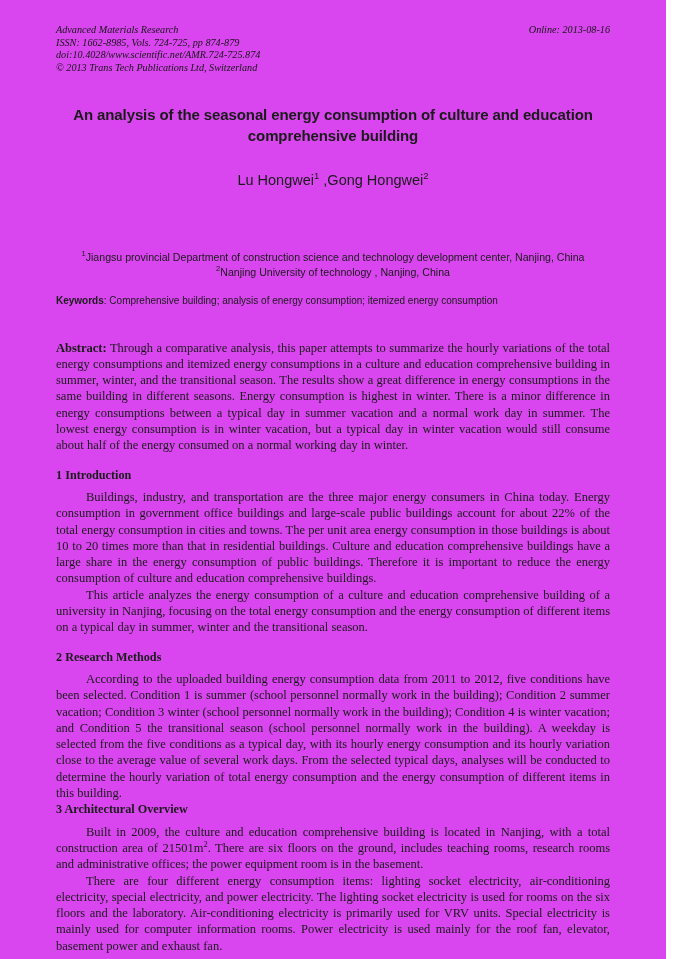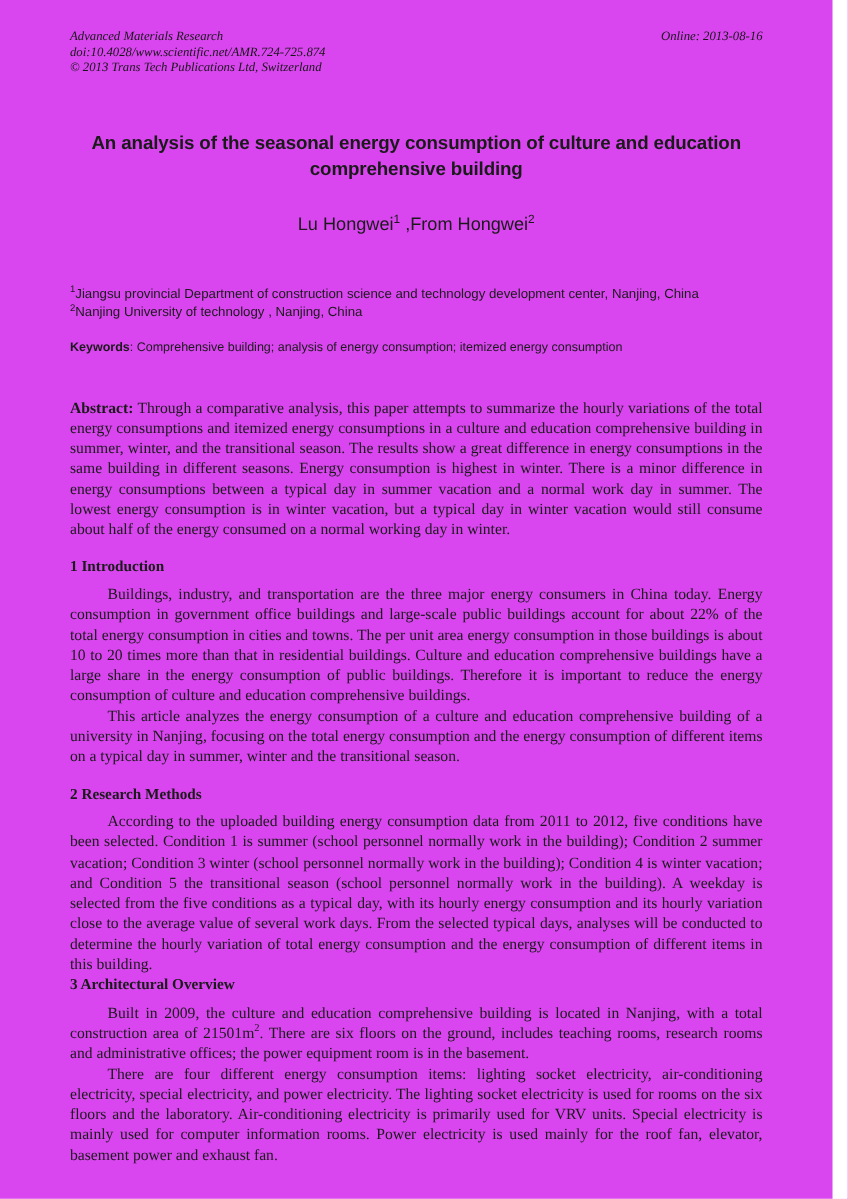--- a/index.html
+++ b/index.html
@@ -67,24 +67,25 @@
     text-align: center;
   }
   .authors sup {
     font-size: 9.5px;
     vertical-align: super;
     line-height: 0;
   }
 
   
   .affiliations {
-    margin: 38px 0 0 0;
+    margin: 60px 0 0 0;
     font-family: "Liberation Sans", sans-serif;
     font-size: 10.6px;
     line-height: 14.6px;
+    text-align: center;
   }
   .affiliations sup {
     font-size: 7.6px;
     vertical-align: super;
     line-height: 0;
   }
 
   
   .keywords {
     margin: 14px 0 0 0;
@@ -136,30 +137,31 @@
   }
 </style>
 </head>
 <body>
 
 <div class="page">
 
   <div class="pub-header">
     <div class="left-col">
       <div class="pub-line">Advanced Materials Research</div>
+      <div class="pub-line">ISSN: 1662-8985, Vols. 724-725, pp 874-879</div>
       <div class="pub-line">doi:10.4028/www.scientific.net/AMR.724-725.874</div>
       <div class="pub-line">© 2013 Trans Tech Publications Ltd, Switzerland</div>
     </div>
     <div class="online">Online: 2013-08-16</div>
   </div>
 
   <h1 class="title">An analysis of the seasonal energy consumption of culture and education comprehensive building</h1>
 
   <div class="authors">
-    <span>Lu Hongwei</span><sup>1</sup><span> ,</span><span>From Hongwei</span><sup>2</sup>
+    <span>Lu Hongwei</span><sup>1</sup><span> ,</span><span>Gong Hongwei</span><sup>2</sup>
   </div>
 
   <div class="affiliations">
     <div><sup>1</sup><span>Jiangsu provincial Department of construction science and technology development center, Nanjing, China</span></div>
     <div><sup>2</sup><span>Nanjing University of technology , Nanjing, China</span></div>
   </div>
 
   <div class="keywords">
     <span class="kw-label">Keywords</span><span>: </span><span>Comprehensive building; analysis of energy consumption; itemized energy consumption</span>
   </div>

